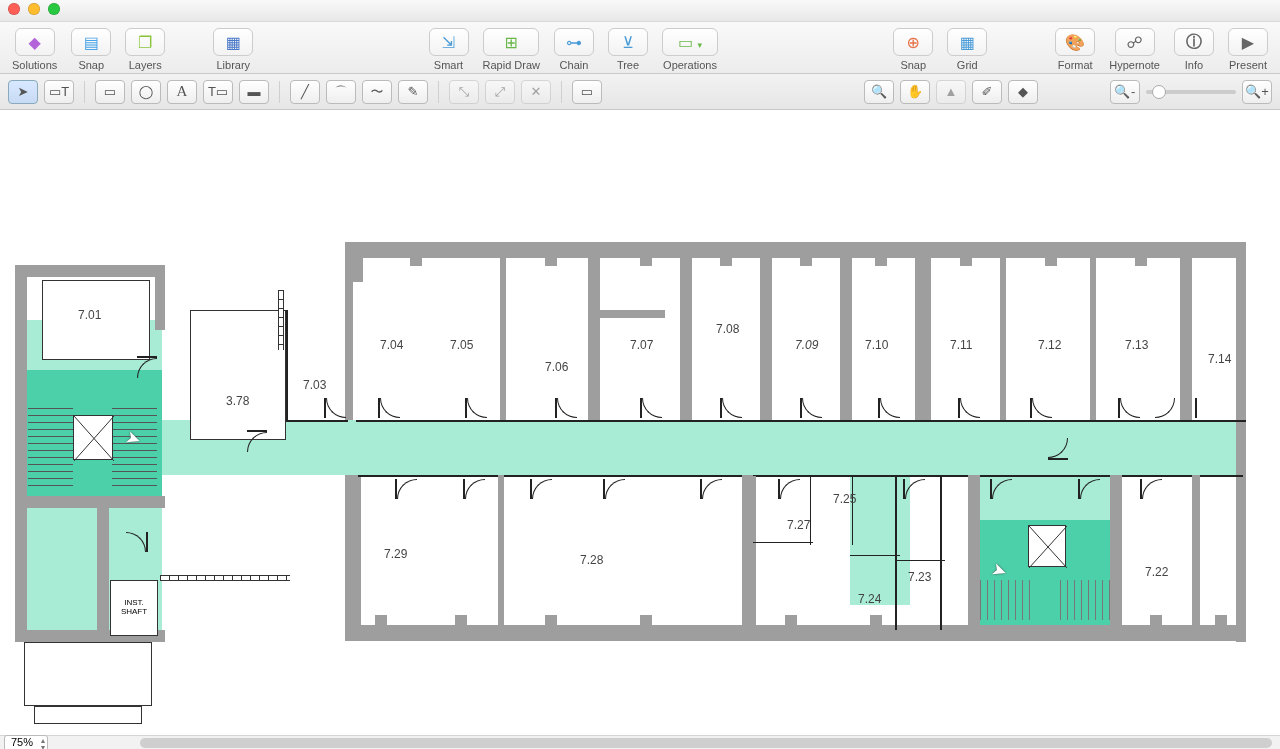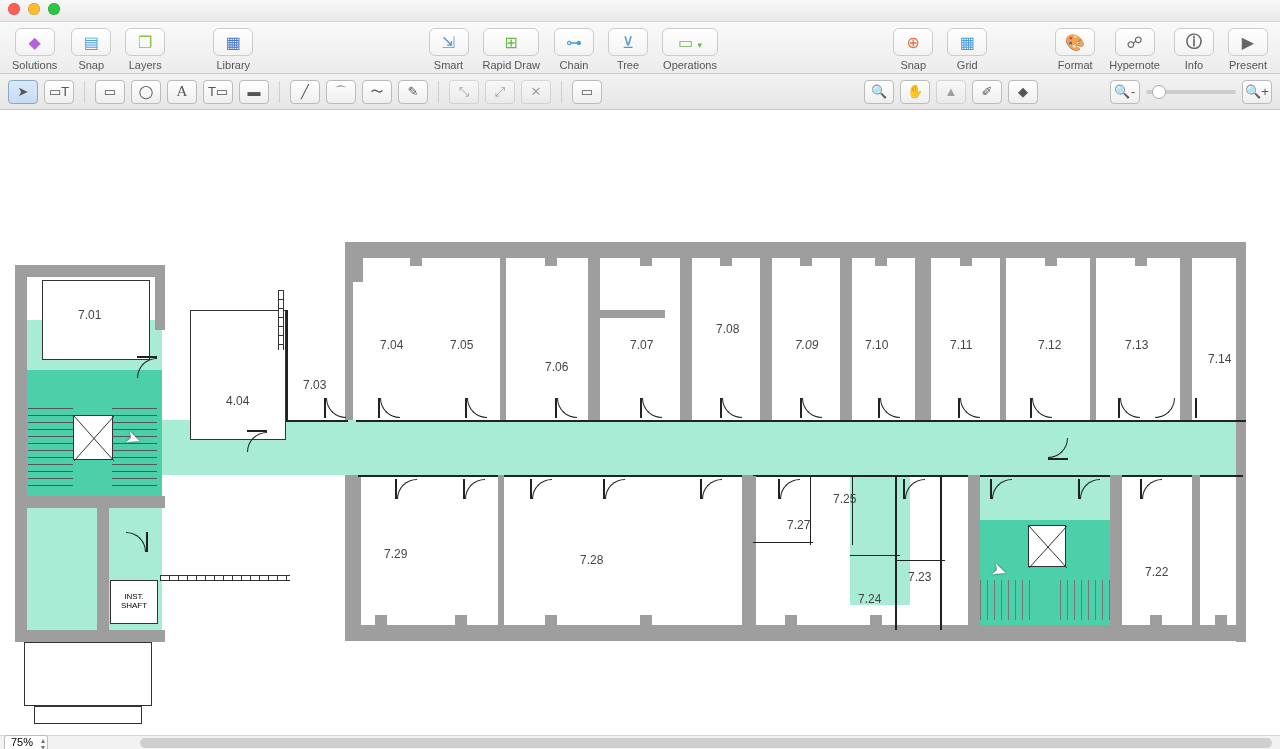--- a/index.html
+++ b/index.html
@@ -268,21 +268,21 @@
       <div class="fp thin" style="left:356px;top:310px;width:890px;height:2px;"></div>
 
       <div class="fp wall" style="left:15px;top:155px;width:150px;height:12px;"></div>
       <div class="fp wall" style="left:15px;top:155px;width:12px;height:375px;"></div>
       <div class="fp wall" style="left:155px;top:155px;width:10px;height:65px;"></div>
       <div class="fp" style="left:42px;top:170px;width:108px;height:80px;border:1px solid #333;background:#fff;"></div>
       <div class="fp wall" style="left:15px;top:386px;width:150px;height:12px;"></div>
       <div class="fp wall" style="left:97px;top:388px;width:12px;height:140px;"></div>
       <div class="fp wall" style="left:15px;top:520px;width:150px;height:12px;"></div>
 
-      <div class="fp inst" style="left:110px;top:470px;width:48px;height:44px;white-space:pre;">INST.
+      <div class="fp inst" style="left:110px;top:470px;width:48px;height:56px;white-space:pre;">INST.
 SHAFT</div>
 
       <div class="fp" style="left:24px;top:532px;width:128px;height:64px;border:1px solid #333;background:#fff;"></div>
       <div class="fp" style="left:34px;top:596px;width:108px;height:18px;border:1px solid #333;background:#fff;"></div>
 
       <div class="fp" style="left:190px;top:200px;width:96px;height:130px;border:1px solid #333;background:#fff;"></div>
       <div class="fp thin" style="left:286px;top:200px;width:2px;height:110px;"></div>
       <div class="fp wall" style="left:345px;top:170px;width:8px;height:140px;"></div>
 
       <div class="fp wall" style="left:345px;top:515px;width:900px;height:16px;"></div>
@@ -415,21 +415,21 @@
       <div class="door" style="left:126px;top:420px;transform:rotate(180deg);">
           <div class="leaf"></div>
           <div class="arc"></div>
         </div>
       <div class="door" style="left:1048px;top:328px;transform:rotate(-90deg);">
           <div class="leaf"></div>
           <div class="arc"></div>
         </div>
 
       <span class="room-label" style="left:78px;top:198px;">7.01</span>
-      <span class="room-label" style="left:226px;top:284px;">4.04</span>
+      <span class="room-label" style="left:226px;top:284px;">3.78</span>
       <span class="room-label" style="left:303px;top:268px;">7.03</span>
       <span class="room-label" style="left:380px;top:228px;">7.04</span>
       <span class="room-label" style="left:450px;top:228px;">7.05</span>
       <span class="room-label" style="left:545px;top:250px;">7.06</span>
       <span class="room-label" style="left:630px;top:228px;">7.07</span>
       <span class="room-label" style="left:716px;top:212px;">7.08</span>
       <span class="room-label" style="left:795px;top:228px;font-style:italic;">7.09</span>
       <span class="room-label" style="left:865px;top:228px;">7.10</span>
       <span class="room-label" style="left:950px;top:228px;">7.11</span>
       <span class="room-label" style="left:1038px;top:228px;">7.12</span>

